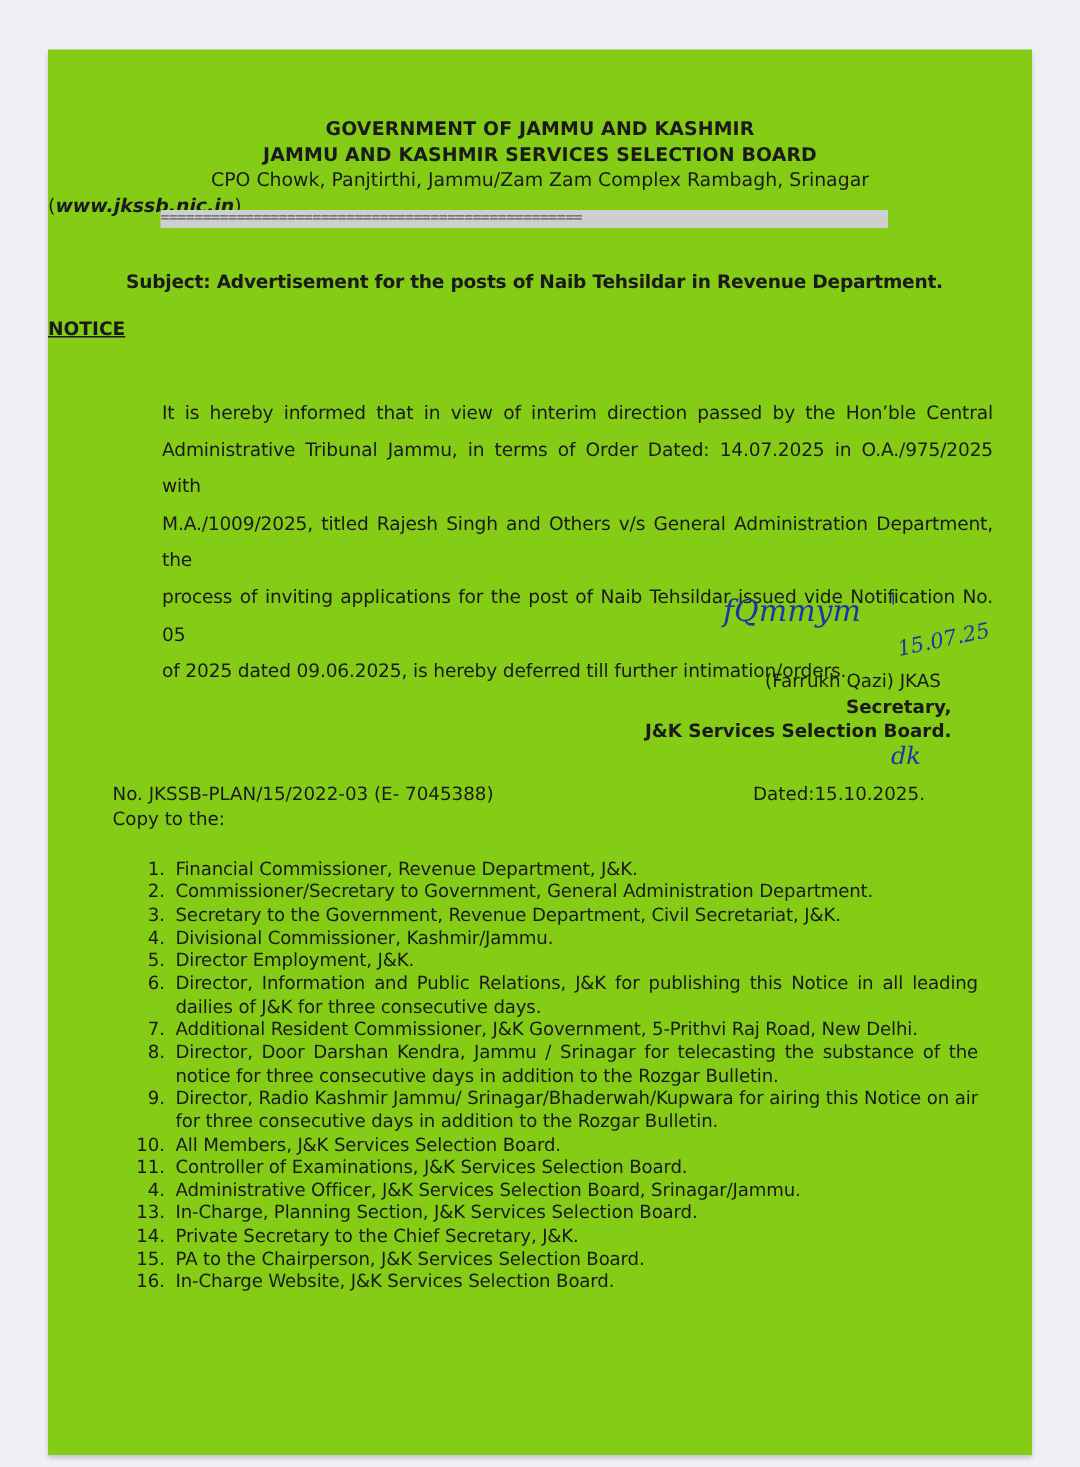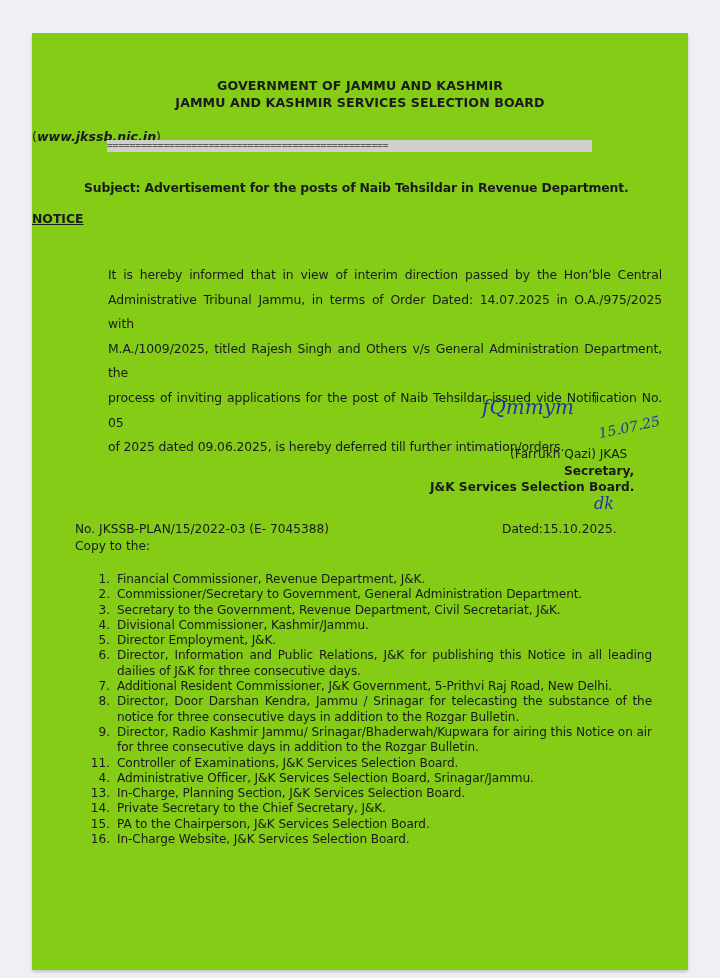--- a/index.html
+++ b/index.html
@@ -92,20 +92,21 @@
   .copy-list li .txt { flex: 1; letter-spacing: -0.1px; }
   .copy-list li.wrap .txt { text-align: justify; }
 </style>
 </head>
 <body>
 
 <div class="page">
 
   <div class="abs hdr1">GOVERNMENT OF JAMMU AND KASHMIR</div>
   <div class="abs hdr2">JAMMU AND KASHMIR SERVICES SELECTION BOARD</div>
+  <div class="abs addr">CPO Chowk, Panjtirthi, Jammu/Zam Zam Complex Rambagh, Srinagar</div>
   <div class="abs web"><span>(</span><b>www.jkssb.nic.in</b><span>)</span></div>
   <div class="abs separator">==================================================</div>
 
   <div class="abs subject">Subject: Advertisement for the posts of Naib Tehsildar in Revenue Department.</div>
   <div class="abs notice-title">NOTICE</div>
 
   <div class="abs body-text">
     <span class="ln">It is hereby informed that in view of interim direction passed by the Hon’ble Central</span>
     <span class="ln">Administrative Tribunal Jammu, in terms of Order Dated: 14.07.2025 in O.A./975/2025 with</span>
     <span class="ln">M.A./1009/2025, titled Rajesh Singh and Others v/s General Administration Department, the</span>
@@ -156,20 +157,24 @@
       </li>
     <li class="wrap">
         <span class="num">8.</span>
         <span class="txt">Director, Door Darshan Kendra, Jammu / Srinagar for telecasting the substance   of the notice for three consecutive days in addition to the Rozgar Bulletin.</span>
       </li>
     <li class="wrap">
         <span class="num">9.</span>
         <span class="txt">Director, Radio Kashmir Jammu/ Srinagar/Bhaderwah/Kupwara for airing this Notice on air for three consecutive days in addition to the Rozgar Bulletin.</span>
       </li>
     <li>
+        <span class="num">10.</span>
+        <span class="txt">All Members, J&amp;K Services Selection Board.</span>
+      </li>
+    <li>
         <span class="num">11.</span>
         <span class="txt">Controller of Examinations, J&amp;K Services Selection Board.</span>
       </li>
     <li>
         <span class="num">4.</span>
         <span class="txt">Administrative Officer, J&amp;K Services Selection Board, Srinagar/Jammu.</span>
       </li>
     <li>
         <span class="num">13.</span>
         <span class="txt">In-Charge, Planning Section, J&amp;K Services Selection Board.</span>

